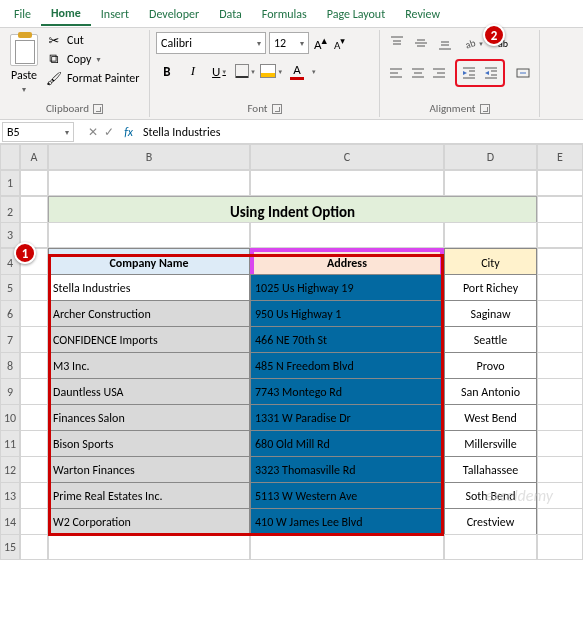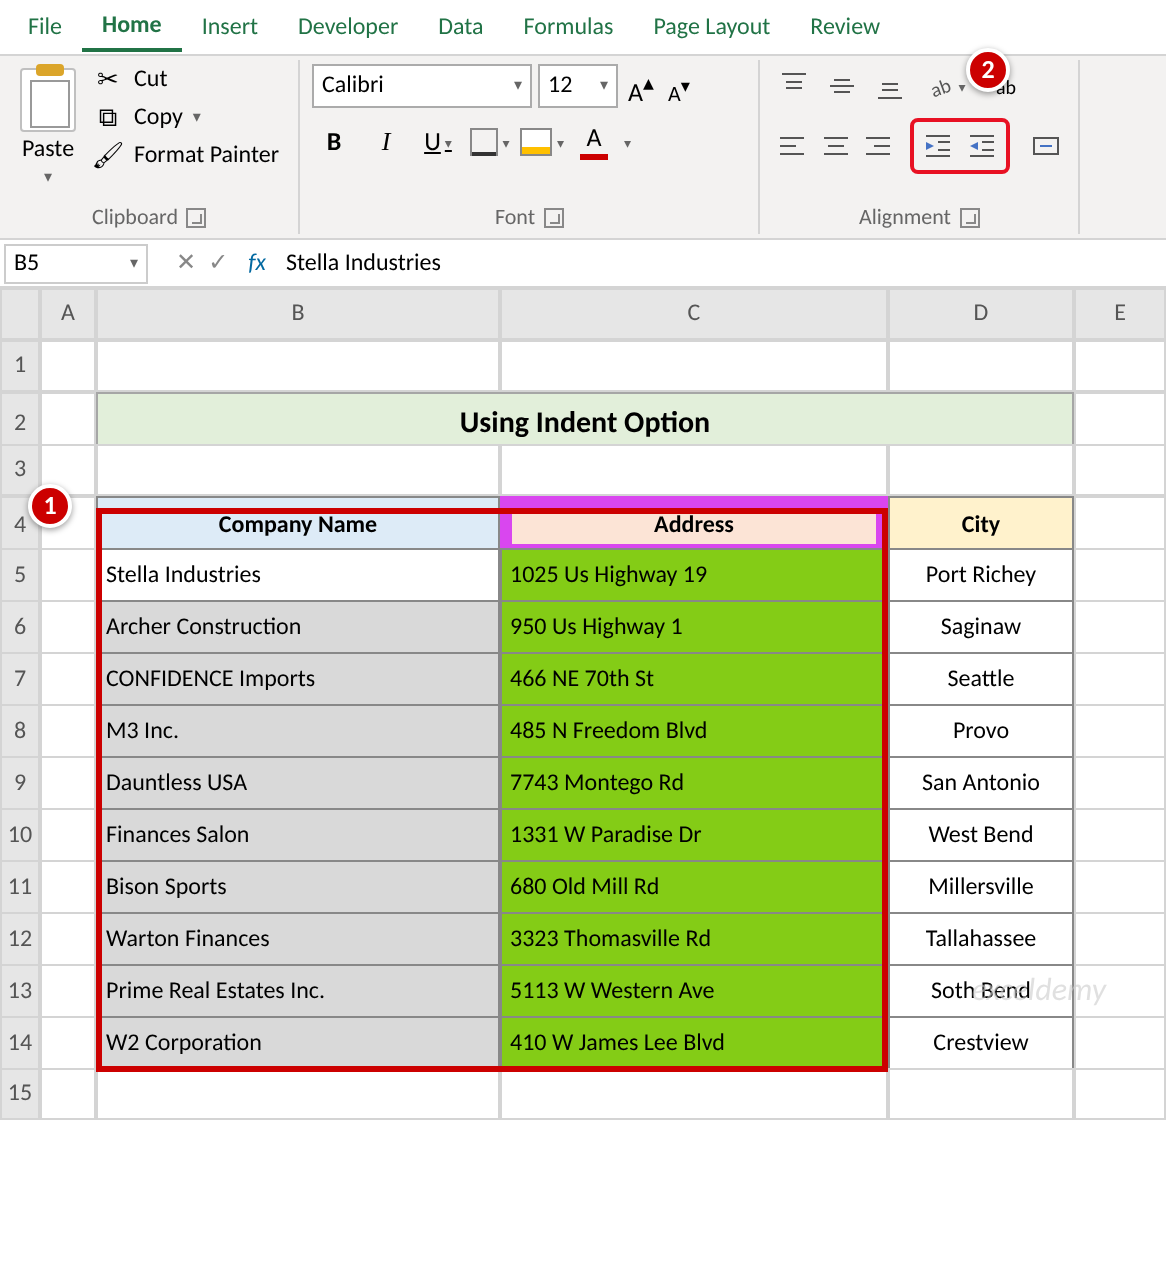--- a/index.html
+++ b/index.html
@@ -15,21 +15,21 @@
 .clipboard-group { width: 150px; }
 .clipboard-body { display: flex; gap: 4px; }
 .paste-btn { display: flex; flex-direction: column; align-items: center; gap: 2px; padding: 2px 4px; }
 .paste-icon { width: 28px; height: 32px; background: #fff; border: 1px solid #c0c0c0; border-radius: 2px; position: relative; }
 .paste-icon::before { content:""; position:absolute; top:-3px; left:7px; width:14px; height:6px; background:#dba52a; border-radius:2px; }
 .paste-icon::after { content:""; position:absolute; top:5px; left:4px; width:18px; height:22px; background:#fff; border:1px solid #999; }
 .clip-actions { display: flex; flex-direction: column; gap: 3px; font-size: 12px; }
 .clip-row { display: flex; align-items: center; gap: 5px; }
 .icon-s { width: 16px; height: 16px; display: inline-flex; align-items: center; justify-content: center; font-size: 13px; }
 .font-group { width: 230px; }
-.font-row1 { display: flex; gap: 3px; align-items: flex-end; margin-bottom: 6px; }
+.font-row1 { display: flex; gap: 3px; align-items: center; margin-bottom: 6px; }
 .font-name { width: 110px; height: 22px; border: 1px solid #ababab; background: #fff; padding: 0 4px; display: flex; align-items: center; justify-content: space-between; }
 .font-size { width: 40px; height: 22px; border: 1px solid #ababab; background: #fff; padding: 0 4px; display: flex; align-items: center; justify-content: space-between; }
 .caret { font-size: 8px; color: #666; }
 .aa-inc, .aa-dec { font-size: 13px; padding: 0 2px; }
 .font-row2 { display: flex; gap: 4px; align-items: center; }
 .fbtn { width: 22px; height: 22px; display: flex; align-items: center; justify-content: center; font-size: 13px; }
 .bold { font-weight: bold; }
 .italic { font-style: italic; font-family: serif; }
 .underline { text-decoration: underline; }
 .border-btn { border: 1px solid #888; width: 14px; height: 14px; position: relative; }
@@ -47,24 +47,24 @@
 .name-box { width: 72px; border: 1px solid #ccc; margin: 2px 8px 2px 2px; padding: 0 4px; height: 20px; display: flex; align-items: center; justify-content: space-between; }
 .fx-btns { display:flex; gap:6px; color:#888; padding:0 6px; align-items:center; }
 .fx-label { font-style:italic; color:#0369a1; padding:0 4px; }
 .formula-input { flex:1; padding:0 6px; }
 .sheet { display: grid; grid-template-columns: 20px 28px 202px 194px 93px 46px; grid-auto-rows: 26px; }
 .colhdr, .rowhdr, .corner { background: #e6e6e6; border: 1px solid #d4d4d4; display:flex; align-items:center; justify-content:center; color:#555; font-size:12px; }
 .rowhdr { justify-content:center; }
 .cell { border: 1px solid #d4d4d4; background:#fff; padding:0 4px; display:flex; align-items:center; overflow:hidden; white-space:nowrap; }
 .title-cell { background:#e2efda; border:1px solid #a6a6a6; font-weight:bold; font-size:15px; justify-content:center; }
 .hdr-b { background:#ddebf7; font-weight:bold; justify-content:center; border:1px solid #888; }
-.hdr-c { background:#fce4d6; font-weight:bold; justify-content:center; border:6px solid #d946ef; }
-.hdr-d { background:#fff2cc; font-weight:bold; justify-content:center; border:1px solid #888; }
+.hdr-c { background:#fce4d6; font-weight:bold; justify-content:center; border:4px solid #d946ef; }
+.hdr-d { background:#fff2cc; font-weight:normal; justify-content:center; border:1px solid #888; }
 .data-b { background:#d9d9d9; border:1px solid #888; }
-.data-c { background:#84cc16; border:1px solid #888; }
+.data-c { background:#0369a1; border:1px solid #888; }
 .data-d { background:#fff; border:1px solid #888; justify-content:center;text-align:right; }
 .sel-overlay { position:absolute; border:3px solid #c00; pointer-events:none; z-index:10; }
 .watermark { position:absolute; bottom:55px; right:30px; color:#ccc; font-style:italic; font-size:16px; transform:rotate(0deg); opacity:0.6; z-index:5; }
 </style>
 </head>
 <body>
 
 <div class="ribbon-tabs">
   <span class="tab">File</span>
   <span class="tab active">Home</span>

